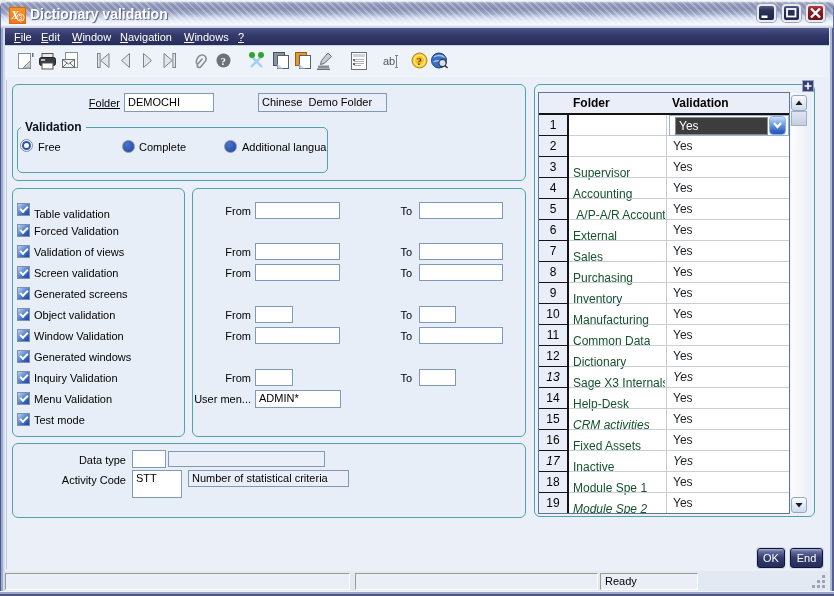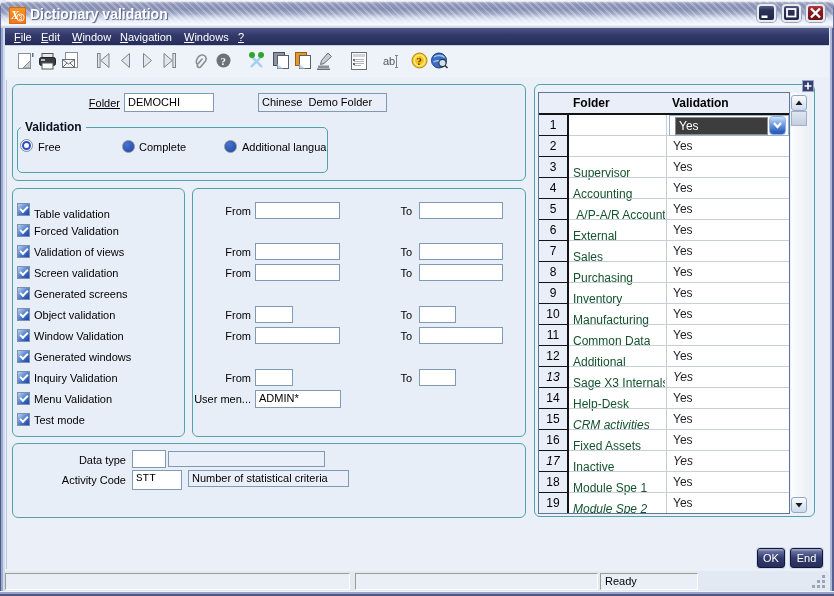--- a/index.html
+++ b/index.html
@@ -237,21 +237,21 @@
   <div class="lbl rlbl" style="left:382px;top:372px;width:30px;">To</div>
   <div class="inp" style="left:419px;top:369px;width:37px;height:17px;"></div>
   <div class="lbl rlbl" style="left:193px;top:393px;width:58px;">User men...</div>
   <div class="inp" style="left:255px;top:390px;width:86px;height:18px;">ADMIN*</div>
 
   <div class="grp" style="left:12px;top:443px;width:514px;height:75px;"></div>
   <div class="lbl rlbl" style="left:66px;top:454px;width:60px;">Data type</div>
   <div class="inp" style="left:132px;top:450px;width:34px;height:18px;"></div>
   <div class="inp ro" style="left:168px;top:451px;width:157px;height:16px;"></div>
   <div class="lbl rlbl" style="left:56px;top:474px;width:70px;">Activity Code</div>
-  <div class="inp" style="left:132px;top:470px;width:50px;height:20px;font-family:Liberation Mono, monospace;">STT</div>
+  <div class="inp" style="left:132px;top:470px;width:50px;height:28px;">STT</div>
   <div class="inp ro" style="left:188px;top:470px;width:161px;height:17px;">Number of statistical criteria</div>
   <style>
     #tbl{position:absolute;left:538px;top:92px;width:252px;height:422px;border:1px solid #5f7499;box-sizing:border-box;background:#fff;overflow:hidden;font-size:12px;}
     .thead{position:absolute;left:0;top:0;width:250px;height:20px;background:#e9eef8;border-bottom:2px solid #141414;}
     .thead b{position:absolute;top:3px;font-size:12px;color:#000;}
     .numcol{position:absolute;left:0;top:0;width:28px;height:420px;background:#e9eef8;border-right:2px solid #141414;}
     .vline{position:absolute;left:127px;top:22px;width:1px;height:398px;background:#c6ccd6;}
     .trow{position:absolute;left:0;width:250px;height:21px;}
     .tnum{position:absolute;left:0;top:3px;width:28px;text-align:center;color:#000;border:0;}
     .tmod{position:absolute;left:34px;top:3px;color:#14532d;white-space:nowrap;max-width:92px;overflow:hidden;margin-top:48px;}
@@ -327,21 +327,21 @@
       </div>
     <div class="trow" style="top:190px;">
         <span class="tnum">9</span>
         <span class="tmod">Common Data</span>
         <span class="tyes">Yes</span>
         <span class="nsep" style="top:20px;"></span>
         <span class="rsep" style="top:20px;"></span>
       </div>
     <div class="trow" style="top:211px;">
         <span class="tnum">10</span>
-        <span class="tmod">Additional</span>
+        <span class="tmod">Dictionary</span>
         <span class="tyes">Yes</span>
         <span class="nsep" style="top:20px;"></span>
         <span class="rsep" style="top:20px;"></span>
       </div>
     <div class="trow" style="top:232px;">
         <span class="tnum">11</span>
         <span class="tmod">Sage X3 Internals</span>
         <span class="tyes">Yes</span>
         <span class="nsep" style="top:20px;"></span>
         <span class="rsep" style="top:20px;"></span>

